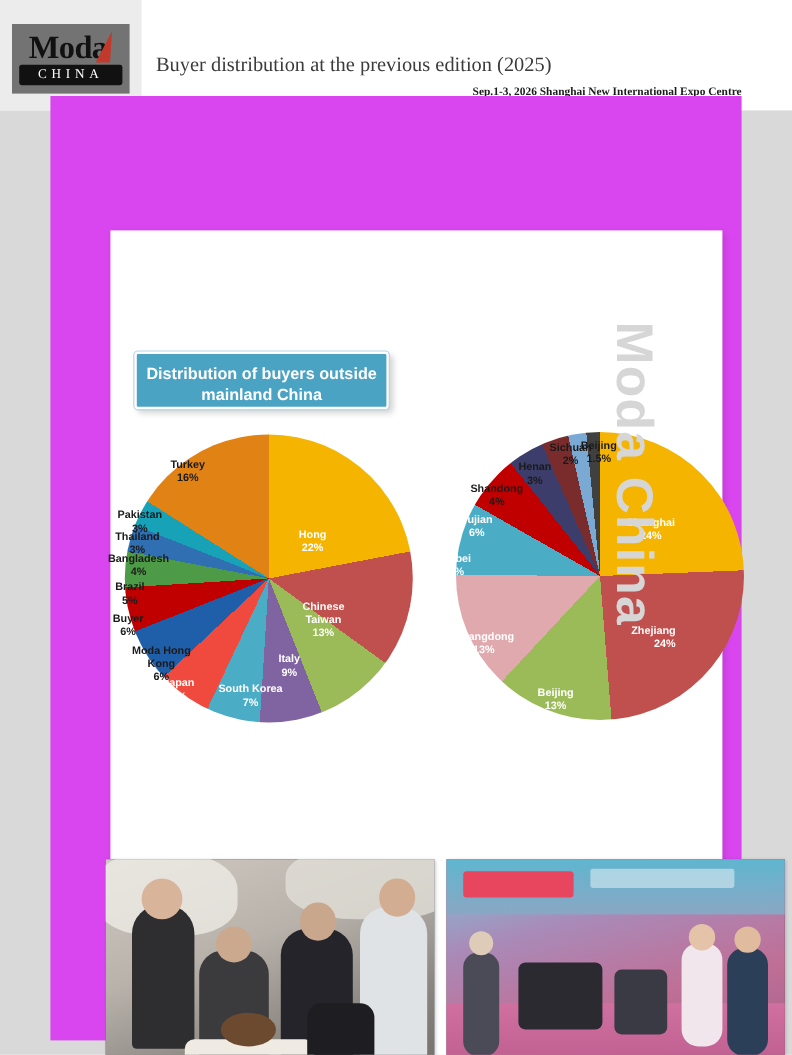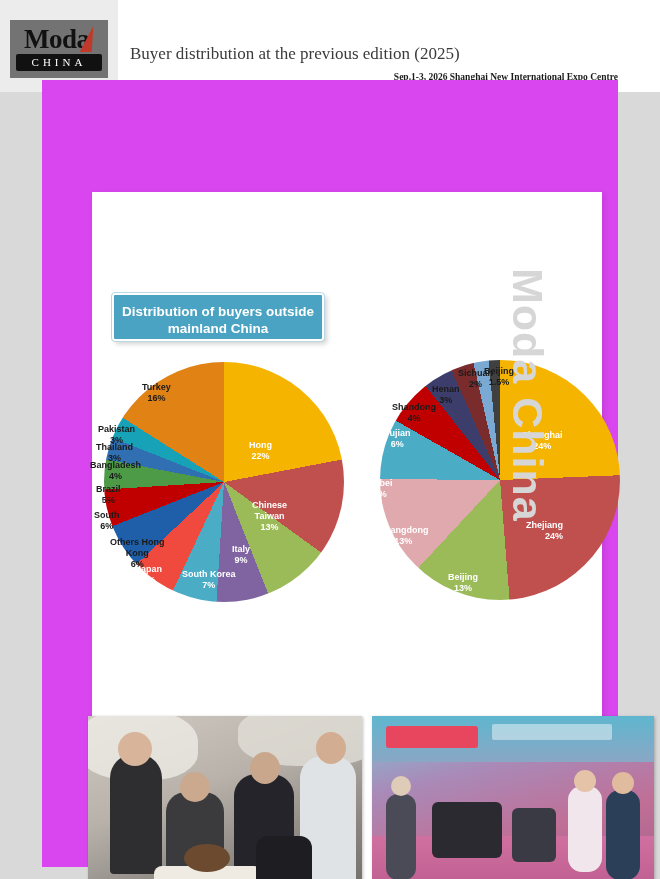--- a/index.html
+++ b/index.html
@@ -211,26 +211,26 @@
         </div>
         <div class="lbl white" style="left: 78px; top: 207px;">
           <div>South Korea</div>
           <div>7%</div>
         </div>
         <div class="lbl white" style="left: 32px; top: 202px;">
           <div>Japan</div>
           <div>6%</div>
         </div>
         <div class="lbl dark" style="left: 6px; top: 175px;">
-          <div>Others Hong</div>
+          <div>Moda Hong</div>
           <div>Kong</div>
           <div>6%</div>
         </div>
         <div class="lbl dark" style="left: -10px; top: 148px;">
-          <div>South</div>
+          <div>Buyer</div>
           <div>6%</div>
         </div>
         <div class="lbl dark" style="left: -8px; top: 122px;">
           <div>Brazil</div>
           <div>5%</div>
         </div>
         <div class="lbl dark" style="left: -14px; top: 98px;">
           <div>Bangladesh</div>
           <div>4%</div>
         </div>
@@ -257,21 +257,21 @@
           <div>24%</div>
         </div>
         <div class="lbl white" style="left: 68px; top: 212px;">
           <div>Beijing</div>
           <div>13%</div>
         </div>
         <div class="lbl white" style="left: -2px; top: 165px;">
           <div>Guangdong</div>
           <div>13%</div>
         </div>
-        <div class="lbl white" style="left: -12px; top: 100px; margin-top: 18px;">
+        <div class="lbl white" style="left: -12px; top: 100px;">
           <div>Hebei</div>
           <div>8%</div>
         </div>
         <div class="lbl white" style="left: 4px; top: 68px;">
           <div>Fujian</div>
           <div>6%</div>
         </div>
         <div class="lbl dark" style="left: 12px; top: 42px;">
           <div>Shandong</div>
           <div>4%</div>

